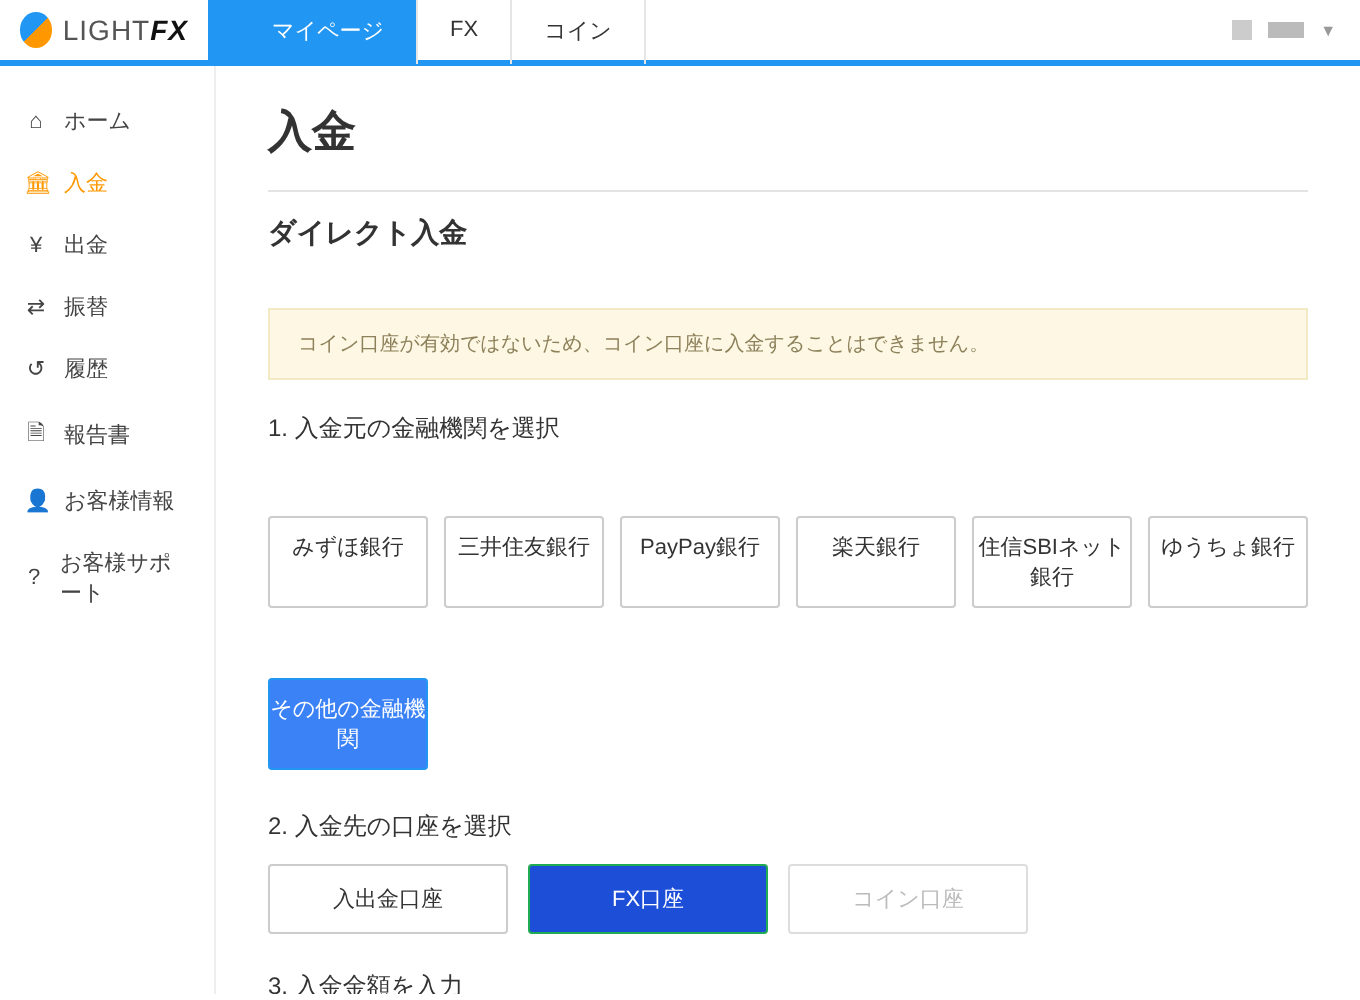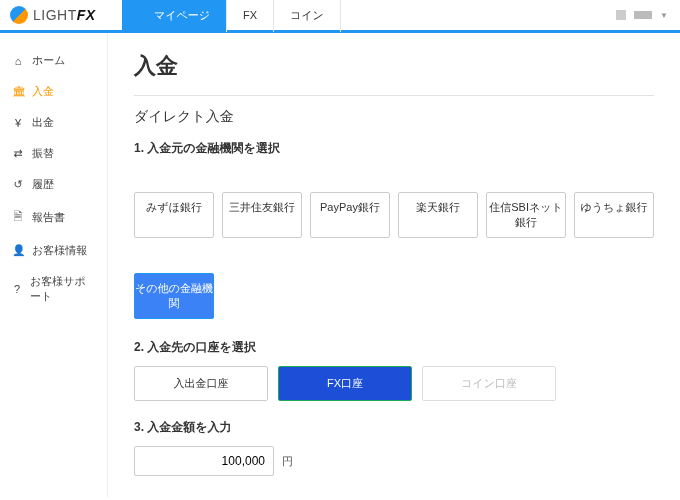--- a/index.html
+++ b/index.html
@@ -1,49 +1,49 @@
 <!DOCTYPE html>
 <html><head>
 <meta charset="utf-8">
 <style>
 * { margin: 0; padding: 0; box-sizing: border-box; }
 body { font-family: "Hiragino Sans", "Meiryo", sans-serif; font-size: 12px; color: #333; background: #fff; width: 680px; height: 500px; overflow: hidden; }
 
 .topbar { height: 33px; display: flex; align-items: center; border-bottom: 3px solid #2196f3; }
-.logo { display: flex; align-items: center; padding: 0 10px; width: 122px; font-size: 14px; font-weight: bold; letter-spacing: 0.5px; }
+.logo { display: flex; align-items: center; padding: 0 10px; width: 104px; font-size: 14px; font-weight: bold; letter-spacing: 0.5px; }
 .logo-icon { width: 18px; height: 18px; border-radius: 50%; background: linear-gradient(135deg, #2196f3 50%, #ff9800 50%); margin-right: 5px; }
 .logo-text1 { color: #555; font-weight: 400; }
 .logo-text2 { color: #111; font-weight: 900; font-style: italic; }
 .tab { height: 33px; padding: 0 16px; display: flex; align-items: center; font-size: 11px; color: #333; border-right: 1px solid #e5e5e5; cursor: pointer; }
 .tab.active { background: #2196f3; color: #fff; padding-left: 32px; }
 .topbar-right { margin-left: auto; display: flex; align-items: center; gap: 8px; padding-right: 12px; color: #999; }
 .gray-box { width: 10px; height: 10px; background: #ccc; }
 .gray-box2 { width: 18px; height: 8px; background: #bbb; }
 .caret-down { font-size: 8px; color: #999; }
 
 .layout { display: flex; height: calc(500px - 36px); }
 .sidebar { width: 108px; border-right: 1px solid #eee; padding-top: 12px; }
 .sidebar-item { display: flex; align-items: center; gap: 8px; padding: 8px 12px; font-size: 11px; color: #444; cursor: pointer; }
 .sidebar-item.active { color: #ff9800; }
 .sidebar-item .icon { width: 12px; text-align: center; font-size: 11px; }
 
 .main { flex: 1; padding: 18px 26px; overflow-y: auto; }
 .page-title { font-size: 22px; font-weight: 600; margin-bottom: 14px; }
 .divider { border: none; border-top: 1px solid #e3e3e3; margin-bottom: 12px; }
-.sub-title { font-size: 14px; font-weight: 400; margin-bottom: 14px; }
+.sub-title { font-size: 14px; font-weight: 700; margin-bottom: 28px; }
 .notice { background: #fdf7e3; border: 1px solid #f3e9c4; padding: 10px 14px; font-size: 10px; color: #8d815b; margin-bottom: 16px; }
-.step-title { font-size: 12px; font-weight: 700; margin-bottom: 10px; }
+.step-title { font-size: 12px; font-weight: 400; margin-bottom: 10px; }
 
 .bank-grid { display: grid; grid-template-columns: repeat(6, 1fr); gap: 8px; margin-bottom: 8px; margin-top: 35px; }
 .bank-btn { border: 1px solid #ccc; background: #fff; padding: 7px 0; font-size: 11px; text-align: center; border-radius: 2px; cursor: pointer; }
 .bank-btn.primary { background: #3b82f6; color: #fff; border-color: #2196f3; }
 .bank-row2 { margin-bottom: 20px; }
 
 .acct-row { display: flex; gap: 10px; margin-bottom: 18px; }
-.acct-btn { width: 134px; padding: 9px 0; font-size: 11px; text-align: center; border: 1px solid #ccc; background: #fff; border-radius: 2px; cursor: pointer; }
+.acct-btn { width: 120px; padding: 9px 0; font-size: 11px; text-align: center; border: 1px solid #ccc; background: #fff; border-radius: 2px; cursor: pointer; }
 .acct-btn.selected { background: #1d4ed8; border-color: #1fab54; color: #fff; }
 .acct-btn.disabled { color: #bbb; border-color: #ddd; cursor: default; }
 
 .amount-row { display: flex; align-items: center; gap: 8px; margin-bottom: 14px; }
 .amount-input { width: 140px; padding: 7px 8px; text-align: right; font-size: 12px; border: 1px solid #ccc; border-radius: 2px; }
 .amount-unit { font-size: 11px; color: #555; }
 </style>
 </head>
 <body>
 
@@ -97,20 +97,21 @@
         <span class="icon">?</span>
         <span>お客様サポート</span>
       </div>
   </div>
 
   <div class="main">
     <h1 class="page-title">入金</h1>
     <hr class="divider">
     <h2 class="sub-title">ダイレクト入金</h2>
 
+    <div class="notice">コイン口座が有効ではないため、コイン口座に入金することはできません。</div>
 
     <div class="step-title">1. 入金元の金融機関を選択</div>
     <div class="bank-grid">
       <div class="bank-btn">みずほ銀行</div>
       <div class="bank-btn">三井住友銀行</div>
       <div class="bank-btn">PayPay銀行</div>
       <div class="bank-btn">楽天銀行</div>
       <div class="bank-btn">住信SBIネット銀行</div>
       <div class="bank-btn">ゆうちょ銀行</div>
     </div>

